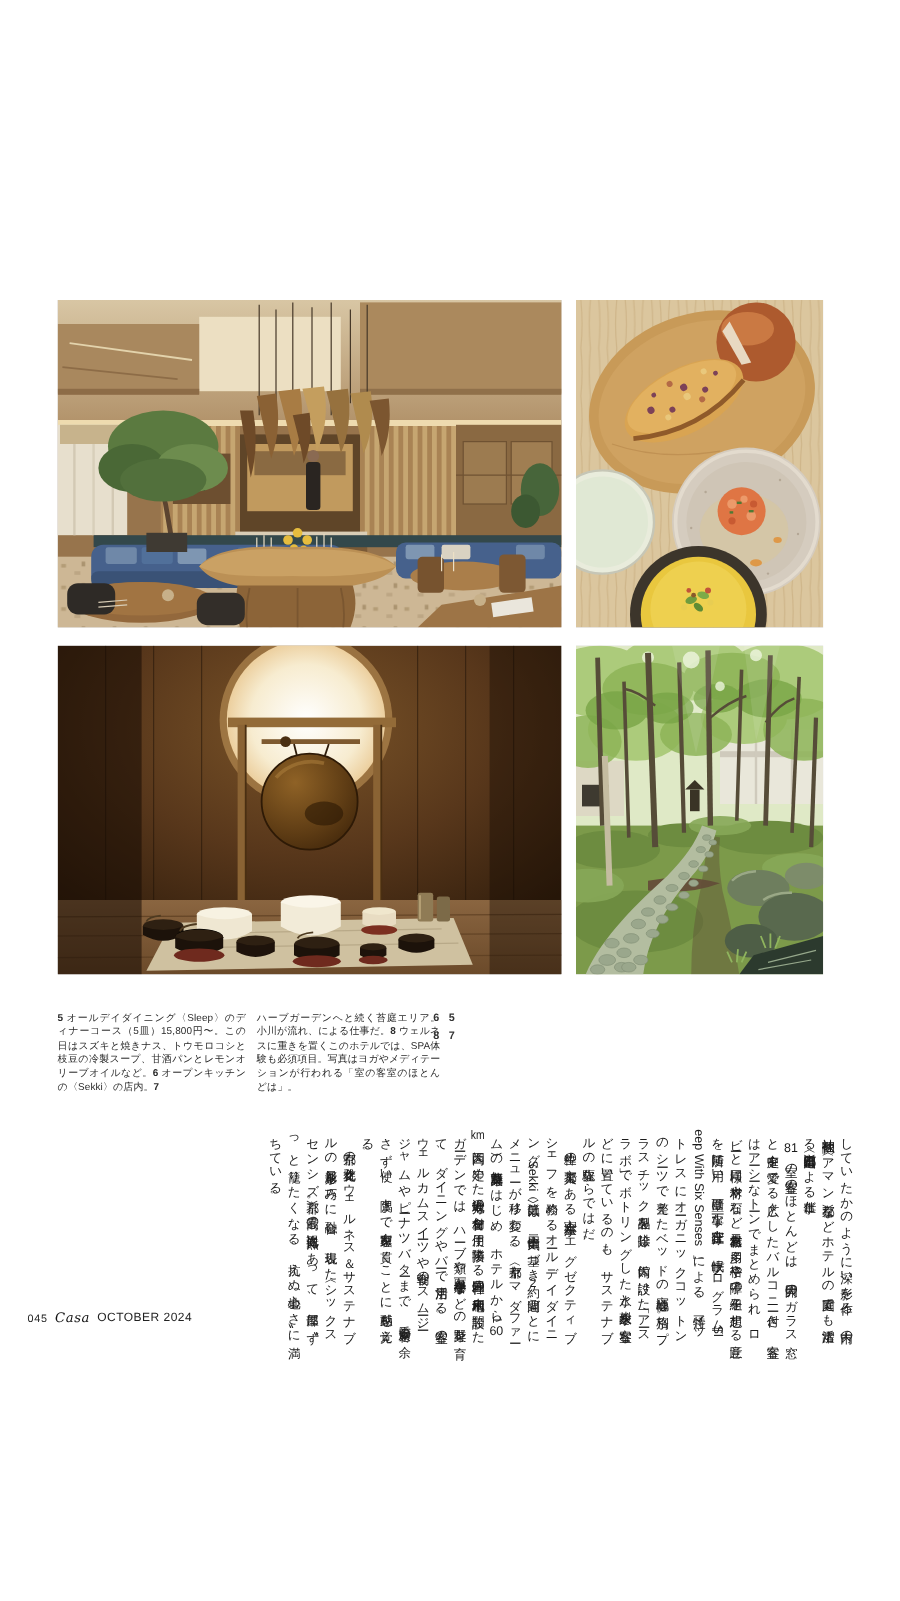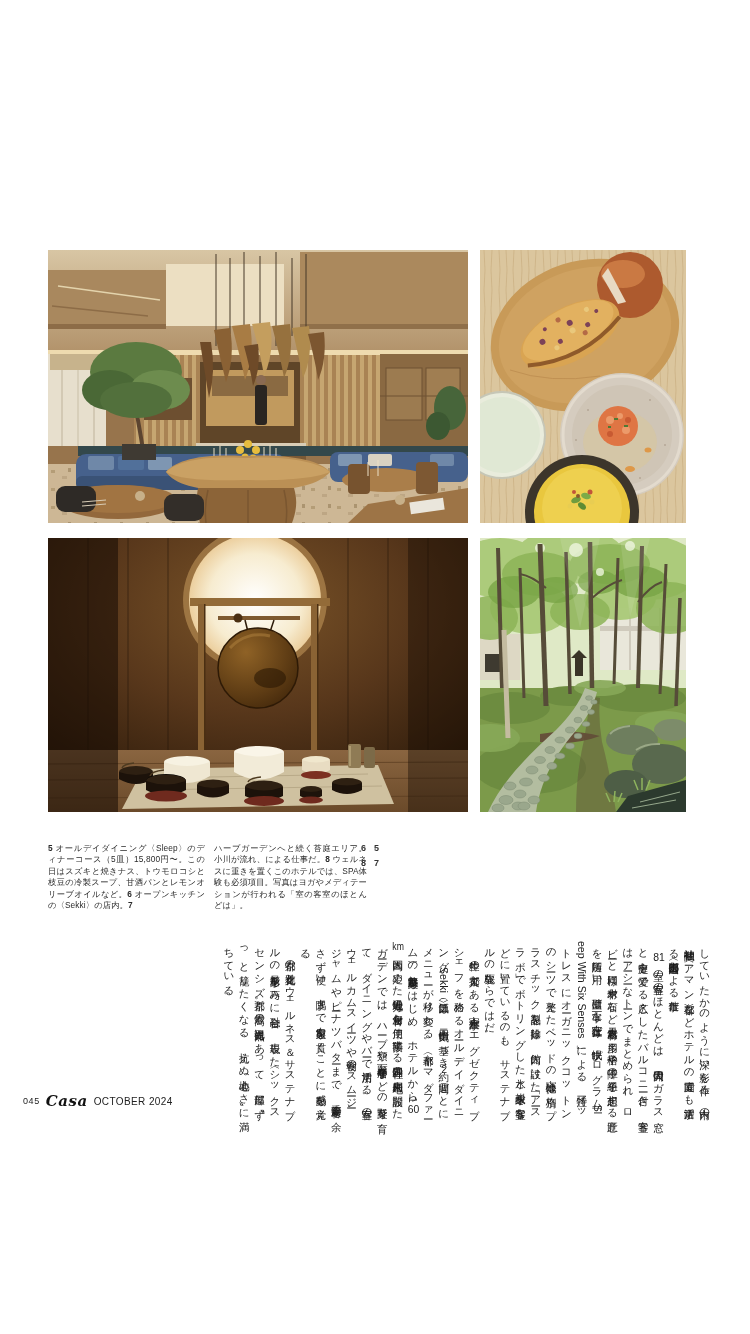--- a/index.html
+++ b/index.html
@@ -25,22 +25,22 @@
            writing-mode:vertical-rl;-webkit-writing-mode:vertical-rl;
            font-size:10.5px;line-height:15.35px;letter-spacing:0.35px;
            color:#1b1b1b;word-break:break-all;text-align:justify;}
   #article p{margin:0;padding:0;}
   #article p.indent{text-indent:11px;}
   #article .tcy{text-combine-upright:all;-webkit-text-combine:horizontal;letter-spacing:0;}
   #article .latin{letter-spacing:0;}
 
   .footer{position:absolute;left:23px;top:1092px;display:flex;align-items:center;gap:6px;}
   .footer .page-num{font-size:9px;letter-spacing:0.6px;color:#222;}
-  .footer .logo{font-family:"DejaVu Serif","Liberation Serif",serif;font-style:italic;font-weight:bold;
-                font-size:15px;color:#111;letter-spacing:0.5px;}
+  .footer .logo{font-family:"DejaVu Serif","Liberation Serif",serif;font-style:italic;font-weight:normal;
+                font-size:11px;color:#111;letter-spacing:0.5px;}
   .footer .issue{font-size:10px;letter-spacing:0.4px;color:#222;}
 </style>
 </head>
 <body>
 
 <div class="page">
 
   <div class="photo" id="photo-6">
     <svg viewBox="0 0 420 273" preserveAspectRatio="none">
       <defs>

